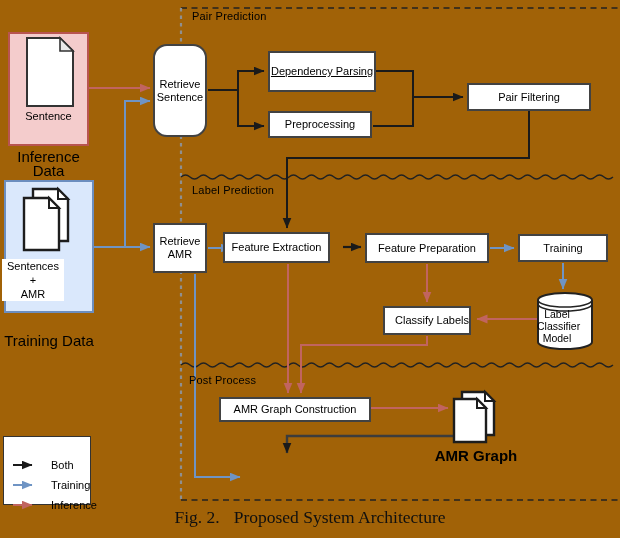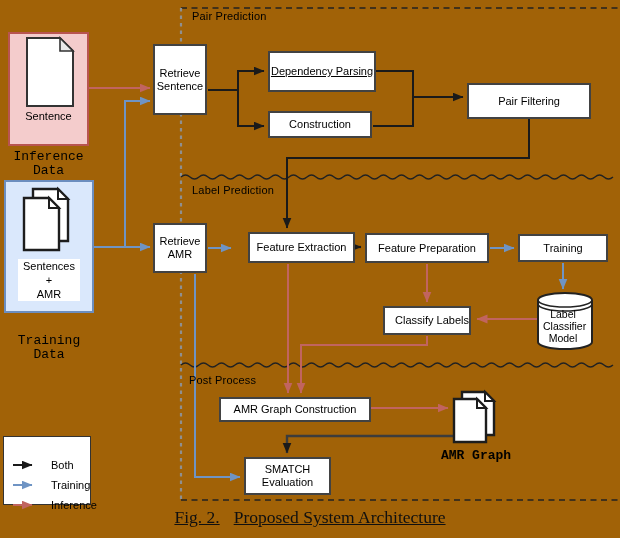--- a/index.html
+++ b/index.html
@@ -13,33 +13,33 @@
     display:flex;align-items:center;justify-content:center;text-align:center;
     font-size:11px;line-height:13px;box-sizing:border-box;color:#000;
   }
   .node.underline span{text-decoration:underline;}
   .databox{position:absolute;z-index:2;box-sizing:border-box;}
   .databox.pink{background:#f4cccc;border:2px solid #b85450;}
   .databox.blue{background:#dae8fc;border:2px solid #6c8ebf;}
   .icon-svg{position:absolute;z-index:4;}
   .inner-label{position:absolute;z-index:5;font-size:11px;line-height:14px;text-align:center;color:#000;}
   .white-bg{background:#ffffff;}
-  .caption-label{position:absolute;z-index:5;font-size:13px;line-height:14px;text-align:center;color:#000;font-family:Liberation Mono, monospace;}
+  .caption-label{position:absolute;z-index:5;font-size:15px;line-height:14px;text-align:center;color:#000;}
   .region-label{position:absolute;z-index:2;font-size:11px;color:#000;letter-spacing:.2px;}
   .legend{
     position:absolute;left:3px;top:436px;width:88px;height:69px;z-index:3;
     background:#fff;border:1.5px solid #333;box-sizing:border-box;padding-top:18px;
   }
   .legend-row{display:flex;align-items:center;height:20px;padding-left:8px;}
   .legend-row svg{width:32px;height:12px;flex:0 0 auto;}
   .legend-row .lg-label{font-size:11px;margin-left:7px;color:#000;}
   .cyl-text{position:absolute;z-index:5;font-size:10.5px;line-height:12px;text-align:center;color:#000;}
   .fig-caption{
     position:absolute;left:0;top:507px;width:620px;text-align:center;z-index:5;
-    font-family:"Liberation Serif",serif;font-size:17.5px;color:#101010;text-decoration:underline;
+    font-family:"Liberation Serif",serif;font-size:17.5px;color:#101010;
   }
   .fig-caption .gap{display:inline-block;width:14px;}
 </style>
 </head>
 <body>
 
 <div class="stage">
 
   <svg class="wires" viewBox="0 0 620 538">
     <defs>
@@ -95,72 +95,69 @@
   <div class="inner-label" style="left:10px;top:109px;width:77px;">Sentence</div>
   <div class="caption-label" style="left:8px;top:150px;width:81px;">Inference Data</div>
 
   <div class="databox blue" style="left:4px;top:180px;width:90px;height:133px;"></div>
   <svg class="icon-svg" style="left:20px;top:186px;" width="54" height="76">
     <path d="M13,3 h25 l10,10 v42 h-35 z" fill="#ffffff" stroke="#1d1d1d" stroke-width="2.4"></path>
     <path d="M38,3 l10,10 h-10 z" fill="#ffffff" stroke="#1d1d1d" stroke-width="2"></path>
     <path d="M4,12 h25 l10,10 v42 h-35 z" fill="#ffffff" stroke="#1d1d1d" stroke-width="2.4"></path>
     <path d="M29,12 l10,10 h-10 z" fill="#ffffff" stroke="#1d1d1d" stroke-width="2"></path>
   </svg>
-  <div class="inner-label white-bg" style="left:18px;top:259px;width:62px;">
+  <div class="inner-label white-bg" style="left:2px;top:259px;width:62px;">
     <div>Sentences</div>
     <div>+</div>
     <div>AMR</div>
   </div>
   <div class="caption-label" style="left:4px;top:334px;width:90px;">Training Data</div>
 
-  <div class="node" style="left:153px;top:44px;width:54px;height:71px;">
+  <div class="node" style="left:153px;top:44px;width:54px;height:93px;border-radius:14px;">
       <span>Retrieve Sentence</span>
     </div>
   <div class="node underline" style="left:268px;top:51px;width:108px;height:41px;">
       <span>Dependency Parsing</span>
     </div>
   <div class="node" style="left:268px;top:111px;width:104px;height:27px;">
-      <span>Construction</span>
+      <span>Preprocessing</span>
     </div>
-  <div class="node" style="left:467px;top:83px;width:124px;height:36px;">
+  <div class="node" style="left:467px;top:83px;width:124px;height:28px;">
       <span>Pair Filtering</span>
     </div>
 
   <div class="node" style="left:153px;top:223px;width:54px;height:50px;">
       <span>Retrieve AMR</span>
     </div>
-  <div class="node" style="left:248px;top:232px;width:107px;height:31px;align-items:center;">
+  <div class="node" style="left:223px;top:232px;width:107px;height:31px;align-items:center;">
       <span>Feature Extraction</span>
     </div>
   <div class="node" style="left:365px;top:233px;width:124px;height:30px;">
       <span>Feature Preparation</span>
     </div>
   <div class="node" style="left:518px;top:234px;width:90px;height:28px;">
       <span>Training</span>
     </div>
   <div class="node" style="left:383px;top:306px;width:88px;height:29px;justify-content:flex-end;">
       <span>Classify Labels</span>
     </div>
 
   <svg class="icon-svg" style="left:536px;top:290px;" width="58" height="64">
     <path d="M2,10 a27,7 0 0 1 54,0 v42 a27,7 0 0 1 -54,0 z" fill="#ffffff" stroke="#222" stroke-width="2"></path>
     <path d="M2,10 a27,7 0 0 0 54,0" fill="none" stroke="#222" stroke-width="1.6"></path>
     <path d="M2,14 a27,7 0 0 0 54,0" fill="none" stroke="#222" stroke-width="1.6"></path>
   </svg>
-  <div class="cyl-text" style="left:537px;top:308px;width:40px;padding-left:6px;">
+  <div class="cyl-text" style="left:537px;top:308px;width:40px;">
     <div>Label</div>
     <div>Classifier</div>
     <div>Model</div>
   </div>
 
   <div class="node" style="left:219px;top:397px;width:152px;height:25px;">
       <span>AMR Graph Construction</span>
-    </div>
-  <div class="node" style="left:244px;top:457px;width:87px;height:38px;">
-      <span>SMATCH Evaluation</span>
     </div>
 
   <svg class="icon-svg" style="left:450px;top:389px;" width="50" height="58">
     <path d="M12,3 h23 l9,9 v34 h-32 z" fill="#ffffff" stroke="#1d1d1d" stroke-width="2.4"></path>
     <path d="M35,3 l9,9 h-9 z" fill="#ffffff" stroke="#1d1d1d" stroke-width="2"></path>
     <path d="M4,10 h23 l9,9 v34 h-32 z" fill="#ffffff" stroke="#1d1d1d" stroke-width="2.4"></path>
     <path d="M27,10 l9,9 h-9 z" fill="#ffffff" stroke="#1d1d1d" stroke-width="2"></path>
   </svg>
   <div class="caption-label" style="left:416px;top:449px;width:120px;font-weight:bold;">AMR Graph</div>
 

